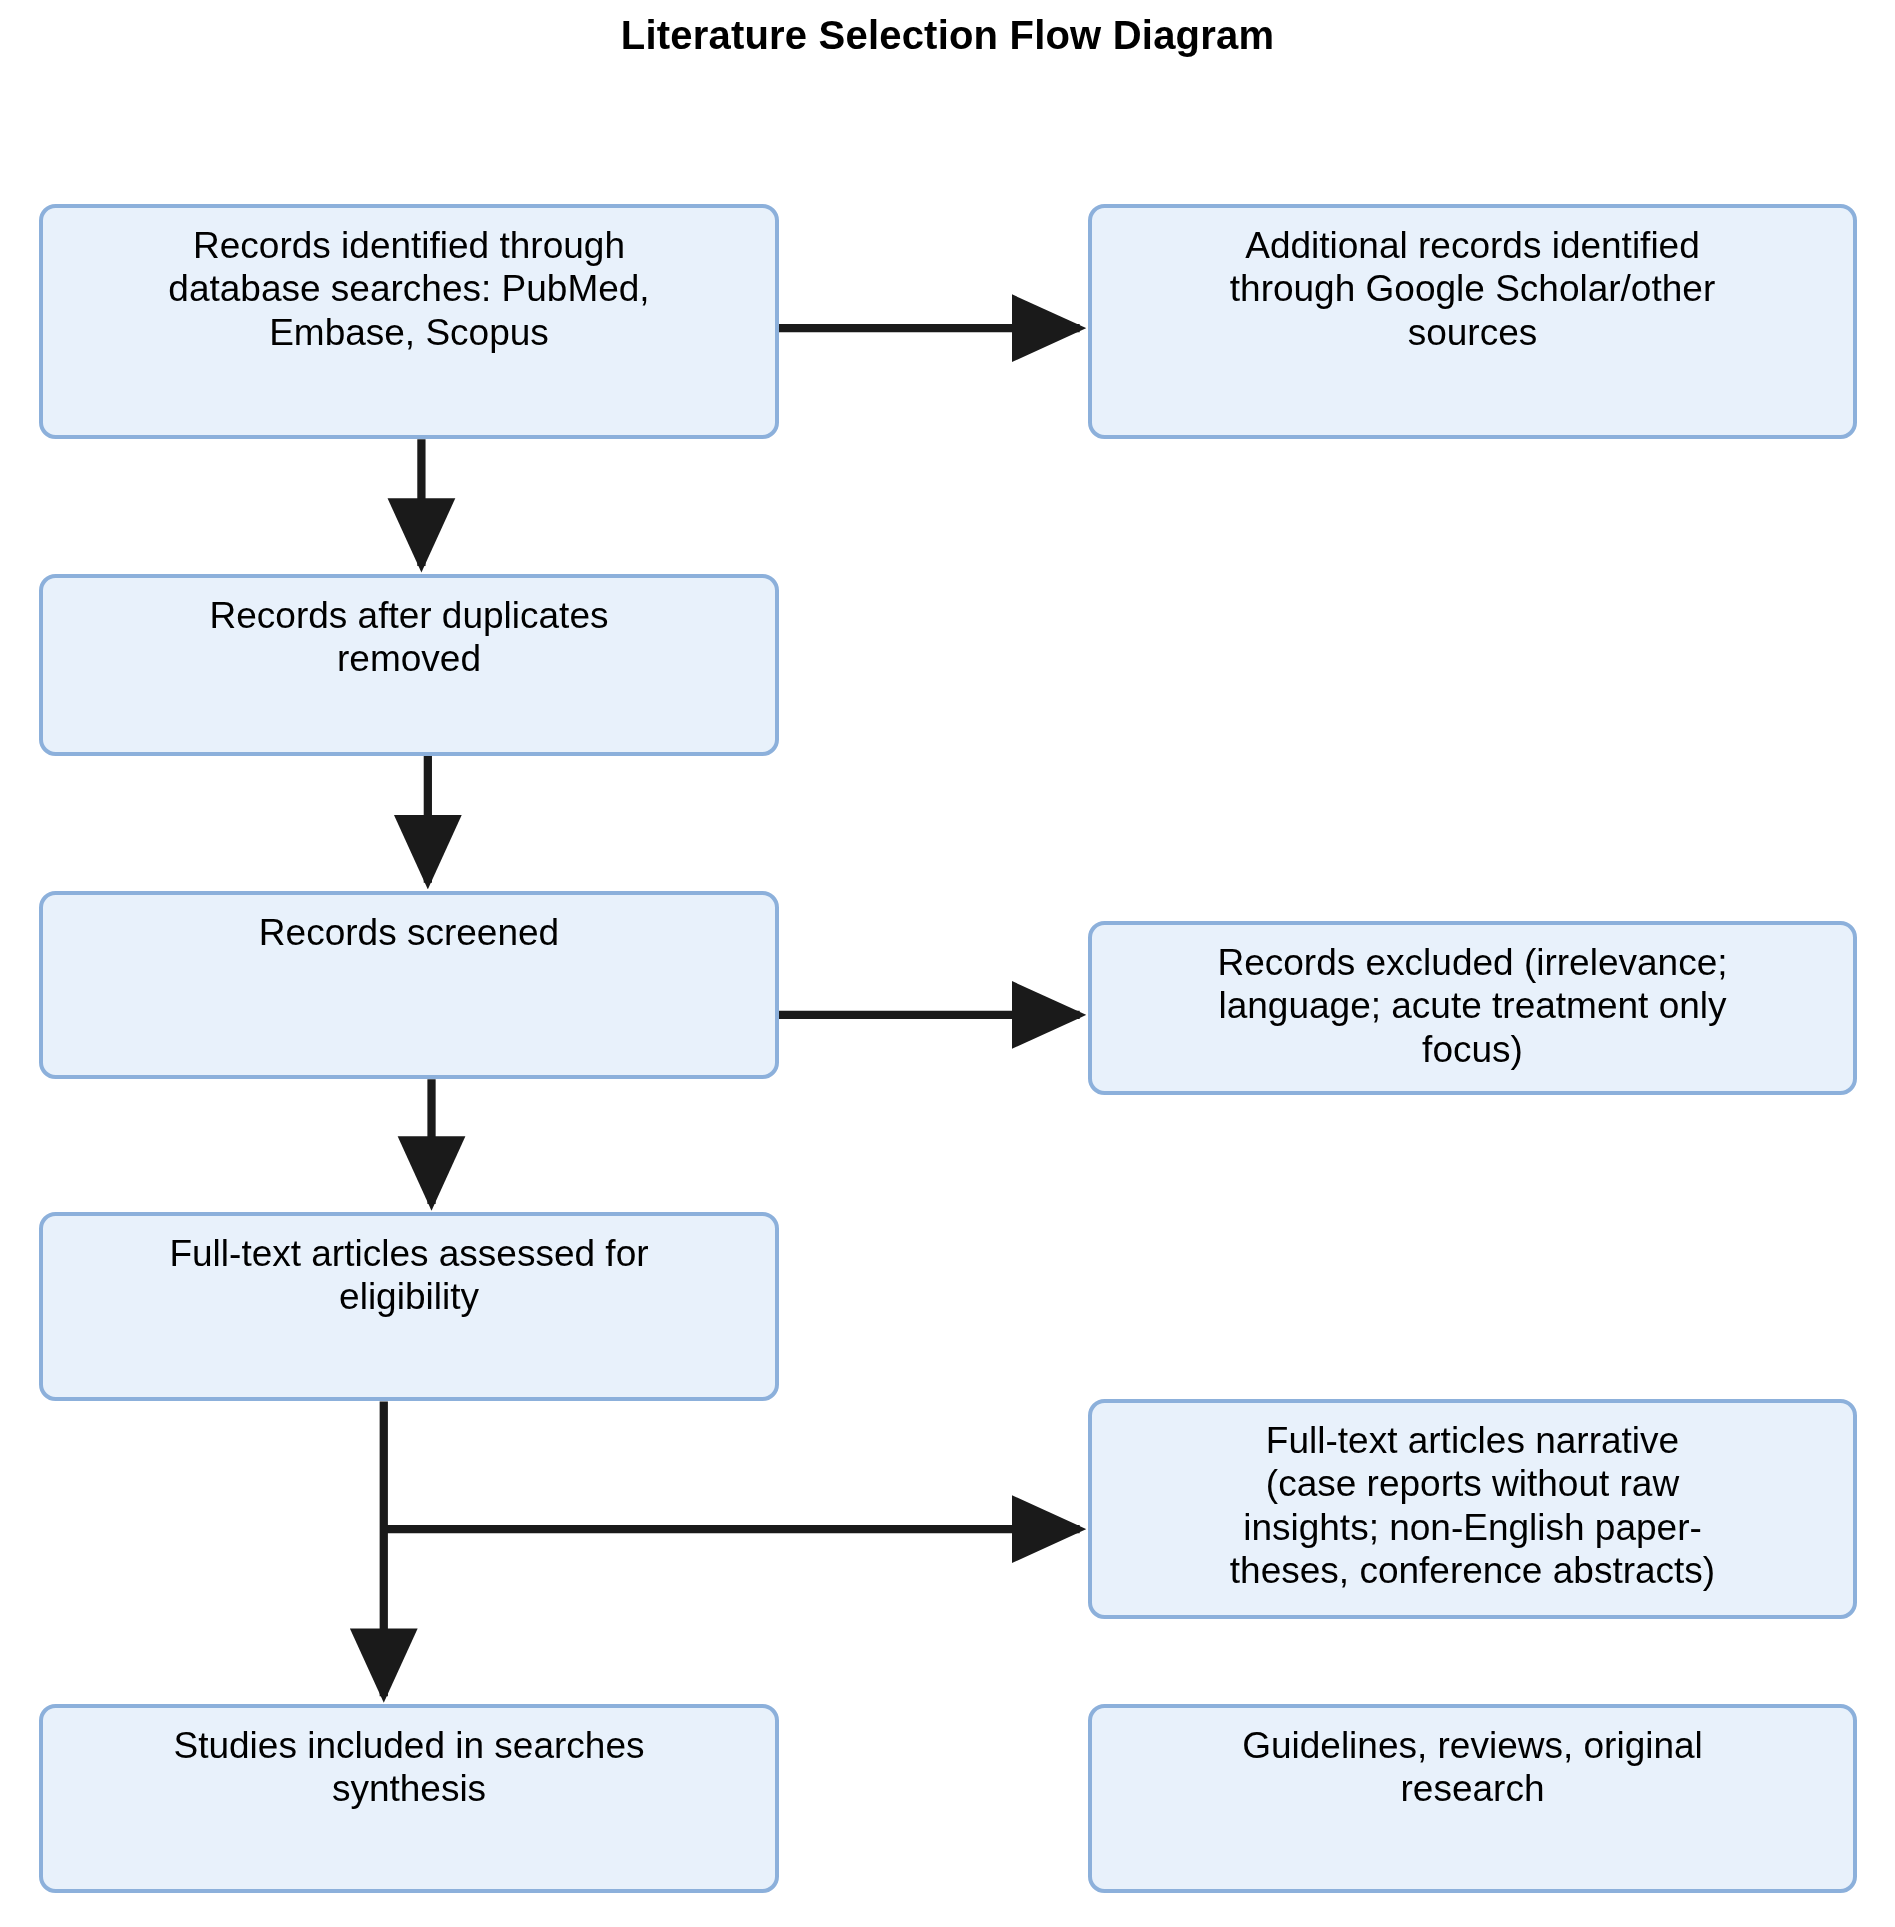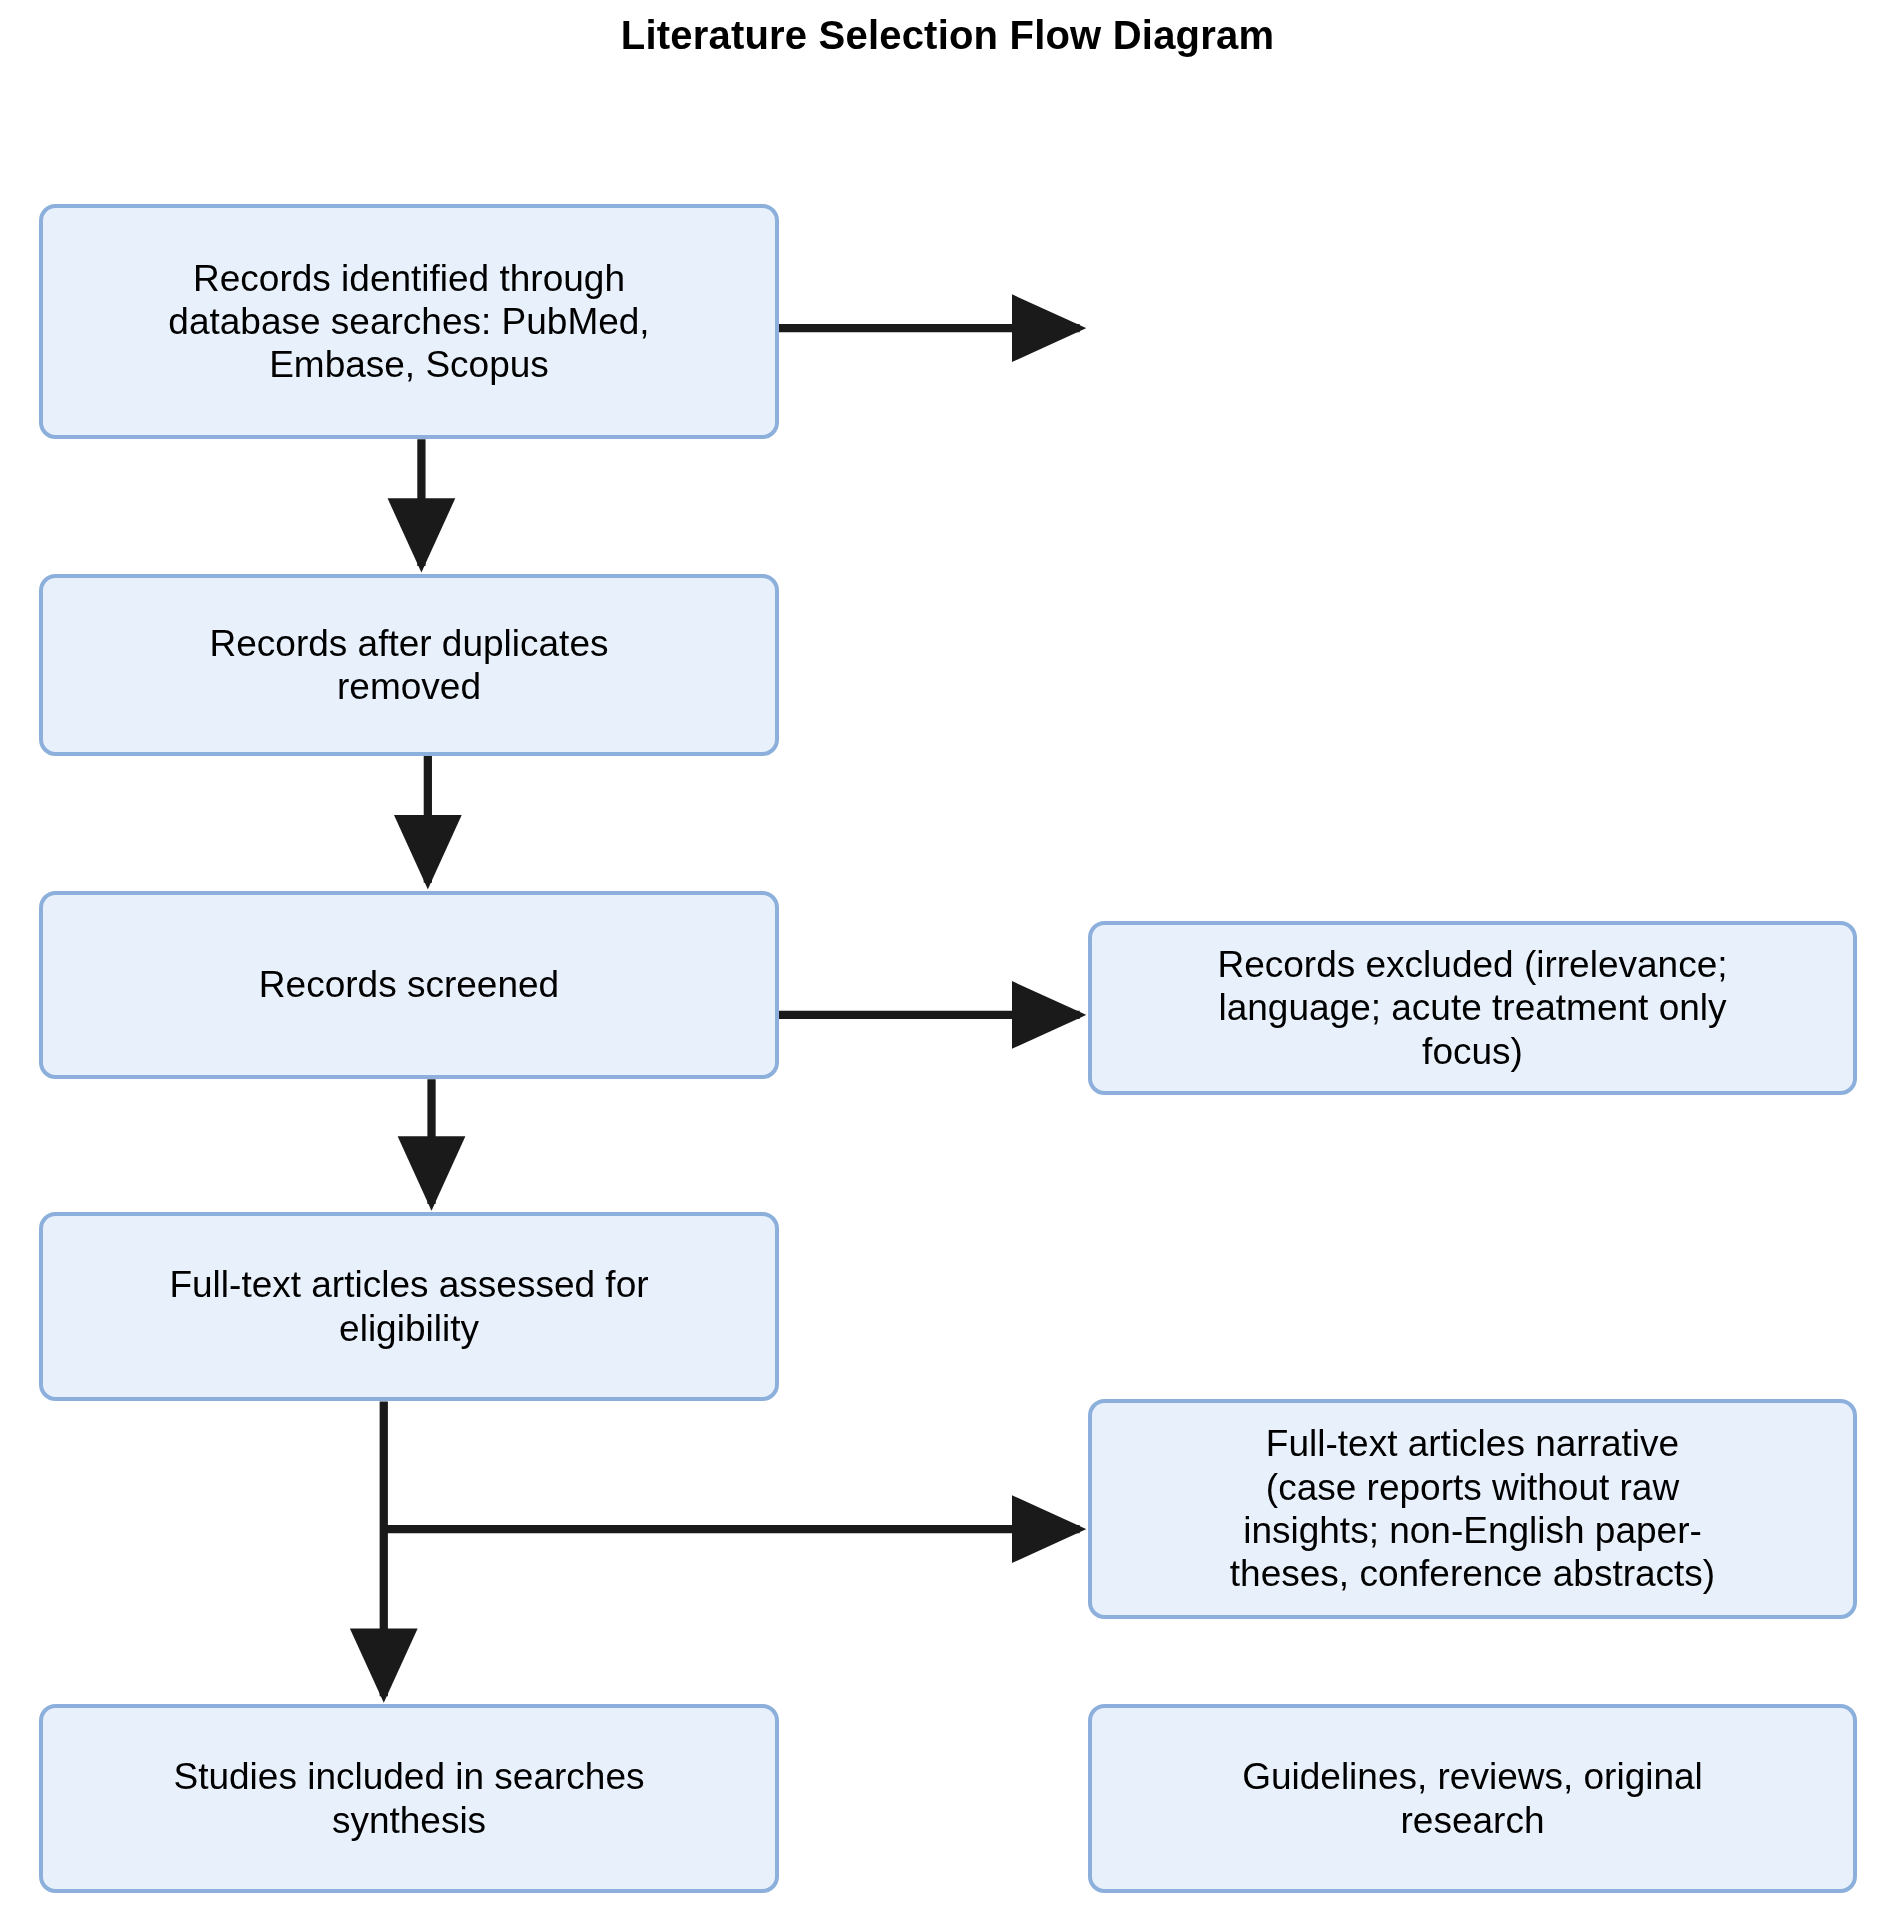--- a/index.html
+++ b/index.html
@@ -29,21 +29,20 @@
     letter-spacing: 0.2px;
     font-family: "Liberation Sans", sans-serif;
   }
   .node {
     position: absolute;
     box-sizing: border-box;
     background: #e8f1fb;
     border: 4.6px solid #8cb0db;
     border-radius: 16.5px;
     display: flex;
-    align-items: center;
     justify-content: center;
     padding: 16px 20px;
     text-align: center;
     color: #000000;
     font-size: 37px;
     line-height: 1.17;
     font-family: "Liberation Sans", sans-serif;
     white-space: pre-line;
   }
   .node-text {
@@ -101,20 +100,25 @@
       <line x1="418" y1="1526" x2="418" y2="1847" stroke="#1a1a1a" stroke-width="9" marker-end="url(#ah)"></line>
     </g>
   </svg>
 
   <div class="node" style="left:39px; top:204px; width:740px; height:235px;">
     <span class="node-text">Records identified through
 database searches: PubMed,
 Embase, Scopus</span>
   </div>
 
+  <div class="node" style="left:1088px; top:204px; width:769px; height:235px;">
+    <span class="node-text">Additional records identified
+through Google Scholar/other
+sources</span>
+  </div>
 
   <div class="node" style="left:39px; top:574px; width:740px; height:182px;">
     <span class="node-text">Records after duplicates
 removed</span>
   </div>
 
   <div class="node" style="left:39px; top:891px; width:740px; height:188px;">
     <span class="node-text">Records screened</span>
   </div>
 

